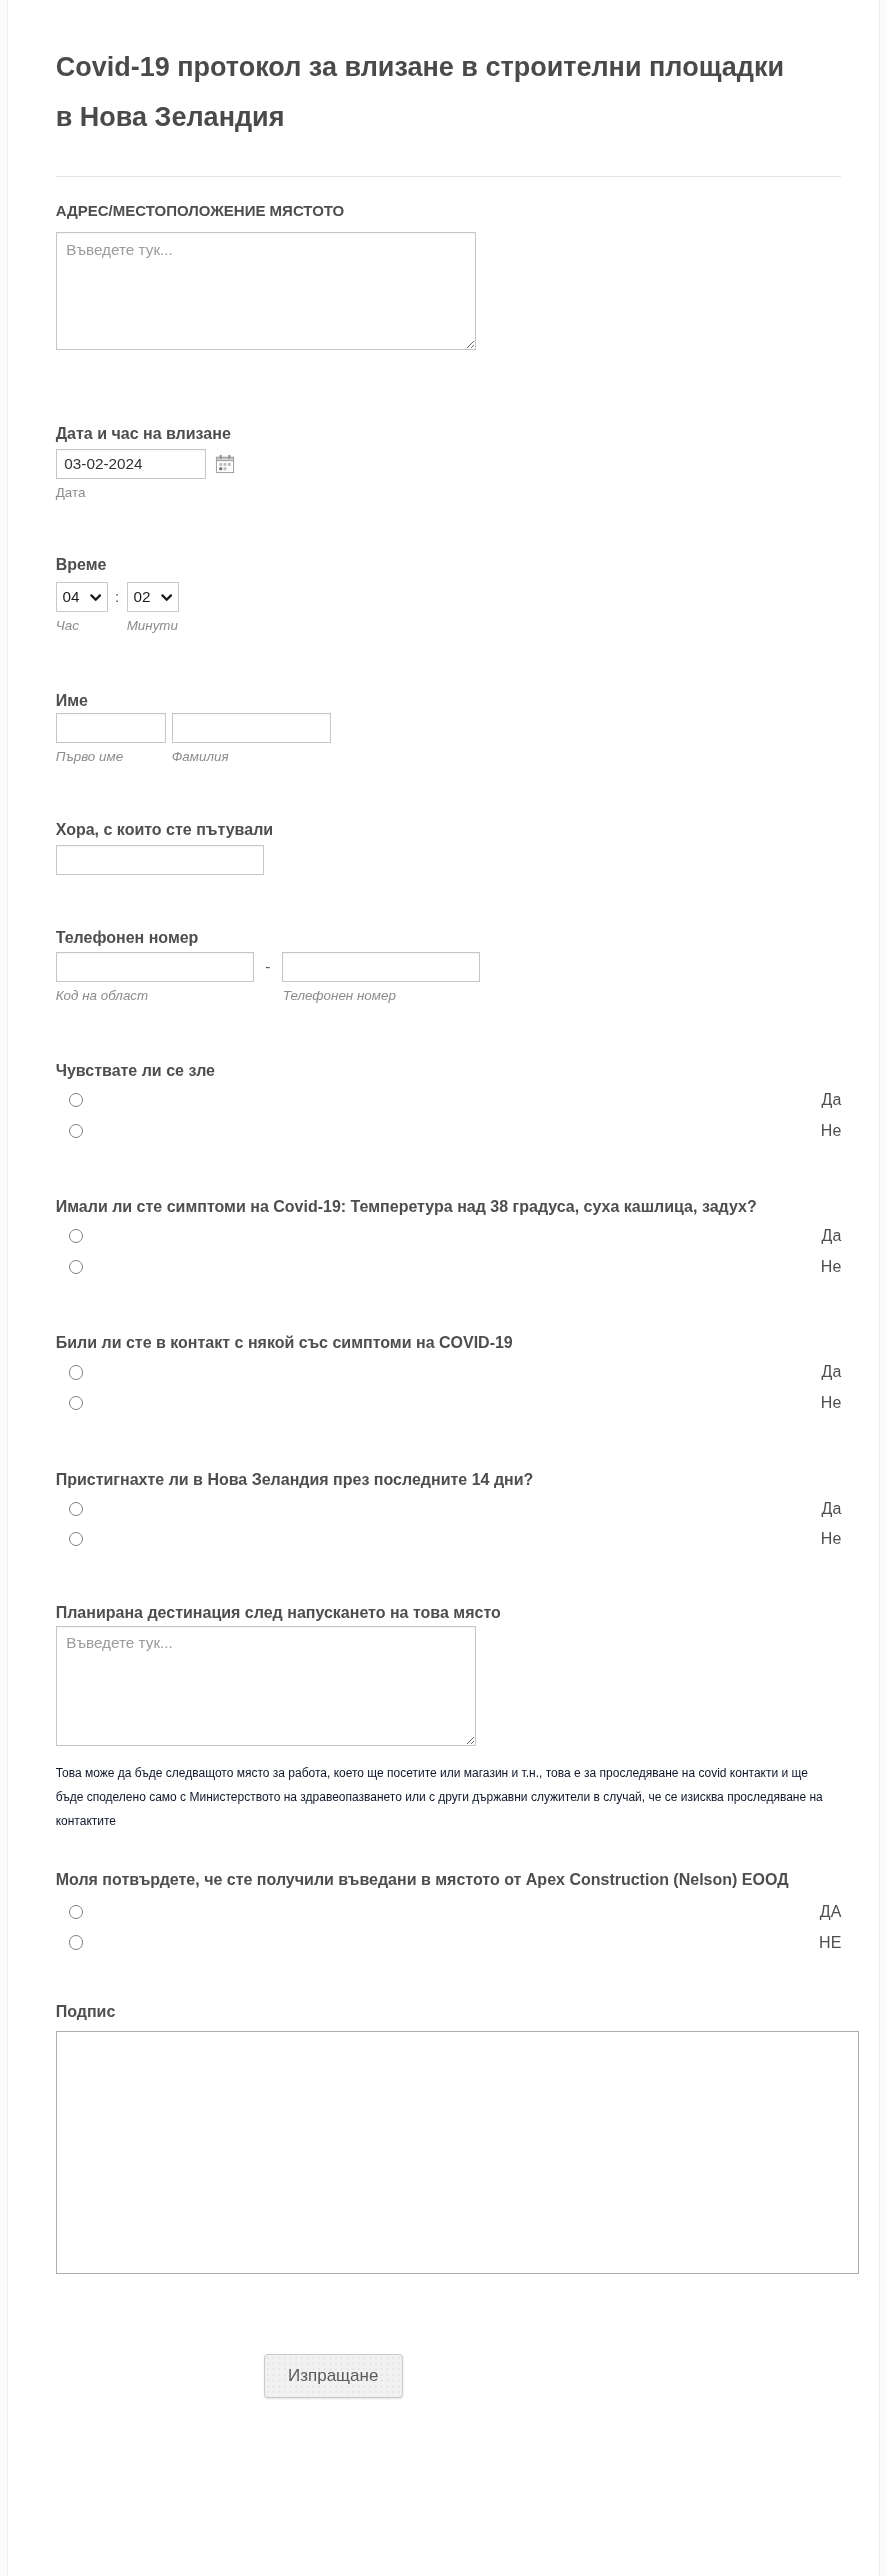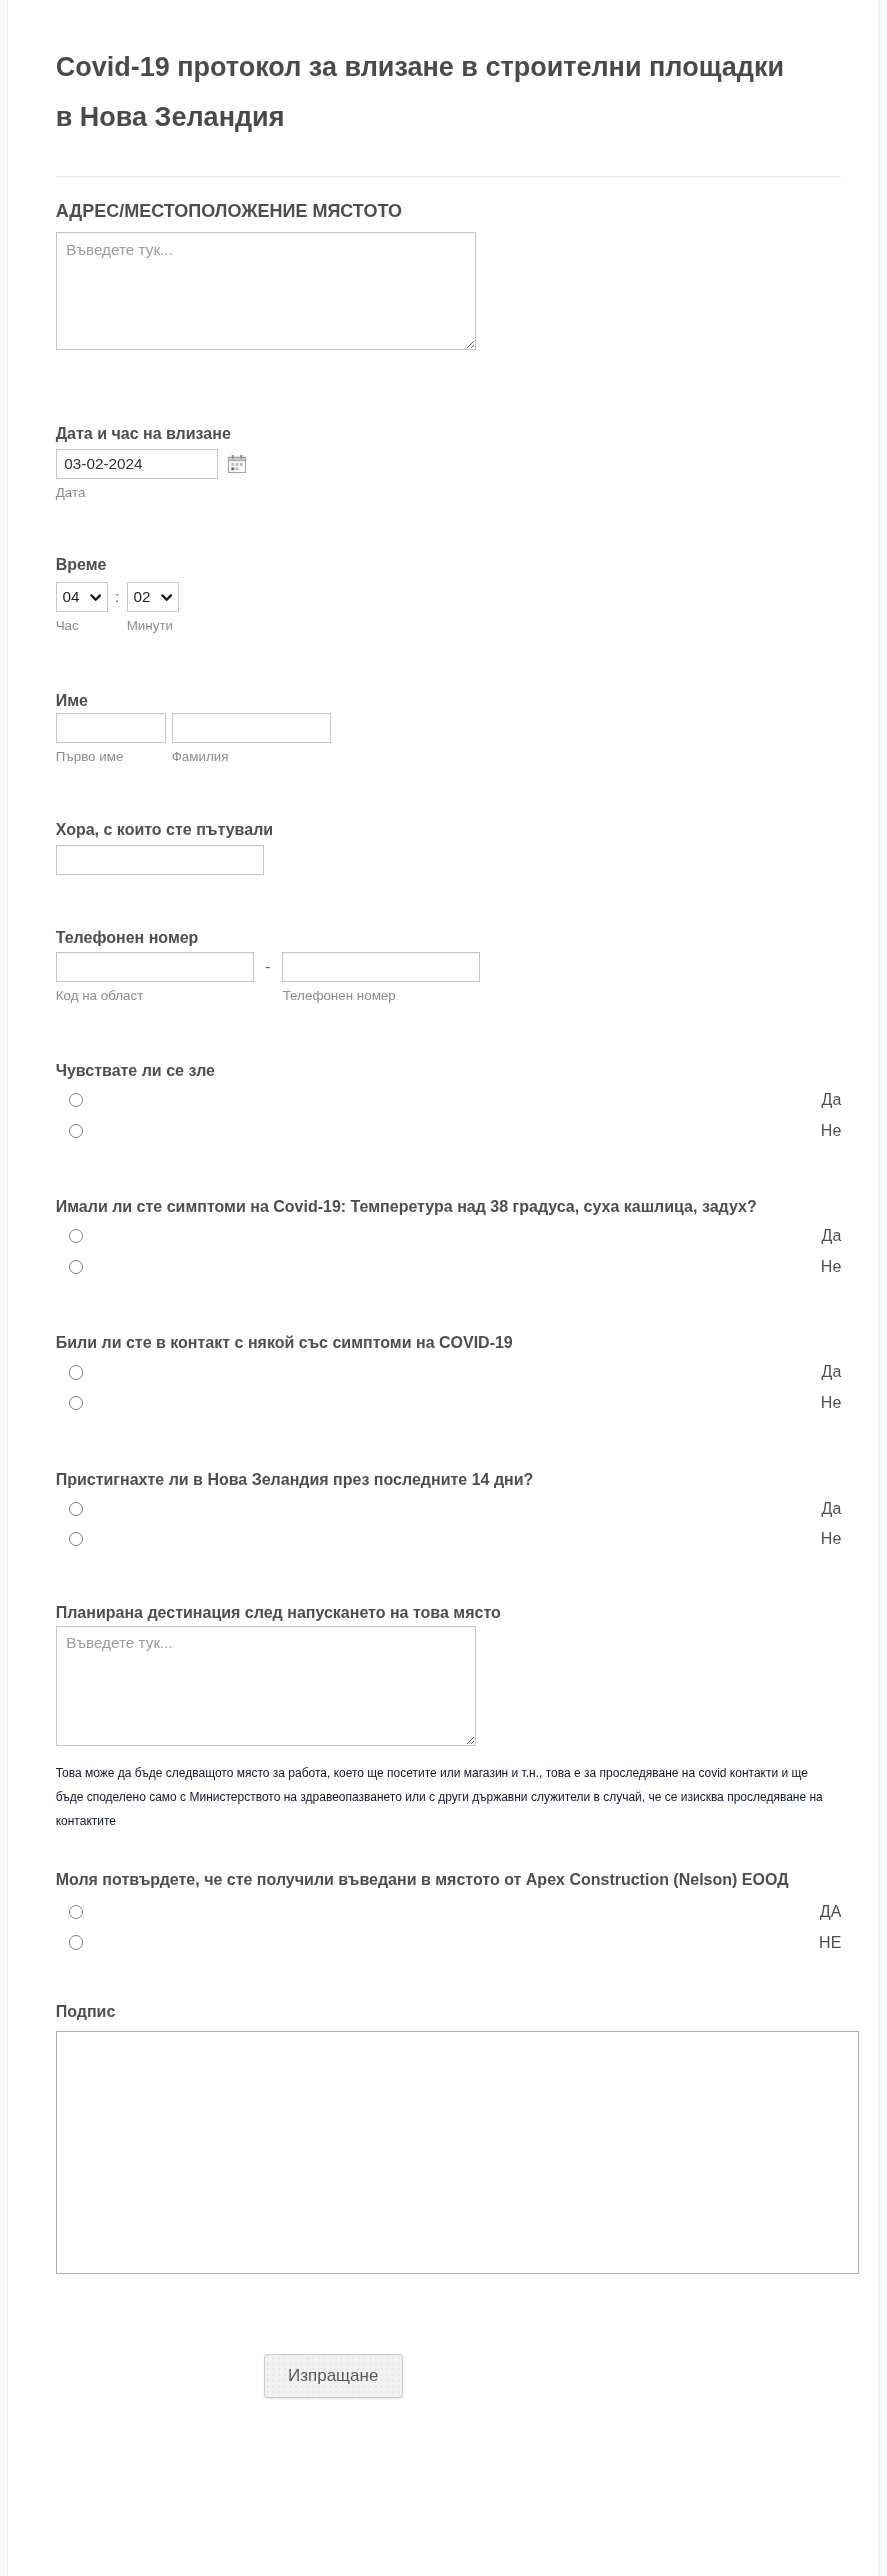--- a/index.html
+++ b/index.html
@@ -31,29 +31,29 @@
     border-top: 1px solid #e4e4e4;
     margin: 34px 0 0 0;
   }
   .field { margin-top: 55px; }
   .label {
     font-size: 16px;
     font-weight: bold;
     color: #4e4e4e;
     line-height: 20px;
   }
-  .label-upper { font-size: 18px; line-height: 18px; }
+  .label-upper { font-size: 15px; line-height: 18px; }
   .label-wrap { max-width: 763px; line-height: 26px; }
   .sublabel {
     font-size: 13.4px;
     color: #8c8c8c;
     margin-top: 5.7px;
     line-height: 16px;
   }
-  .sub-row { display: flex; }
+  .sub-row { display: flex; font-style: italic; }
   .sub-row span { display: inline-block; }
   textarea.box {
     display: block;
     width: 420px;
     height: 118px;
     border: 1px solid #c6c6c6;
     margin-top: 12.4px;
     padding: 7.6px 9.5px;
     font: 15.3px "Liberation Sans", sans-serif;
     color: #333;
@@ -65,21 +65,21 @@
   input.text {
     border: 1px solid #c6c6c6;
     height: 30px;
     padding: 0 7.6px;
     font: 15.3px "Liberation Sans", sans-serif;
     color: #333;
     background: #fff;
     box-shadow: inset 0 1px 1px rgba(0,0,0,0.04);
   }
   .row { display: flex; align-items: center; margin-top: 4.8px; }
-  .date-input { width: 162px; height: 32px; font-size: 16px; }
+  .date-input { width: 150px; height: 32px; font-size: 16px; }
   .icon-btn {
     display: inline-flex;
     margin-left: 9.5px;
     cursor: pointer;
     background: none;
     border: none;
     padding: 0;
   }
   .select {
     display: inline-flex;

